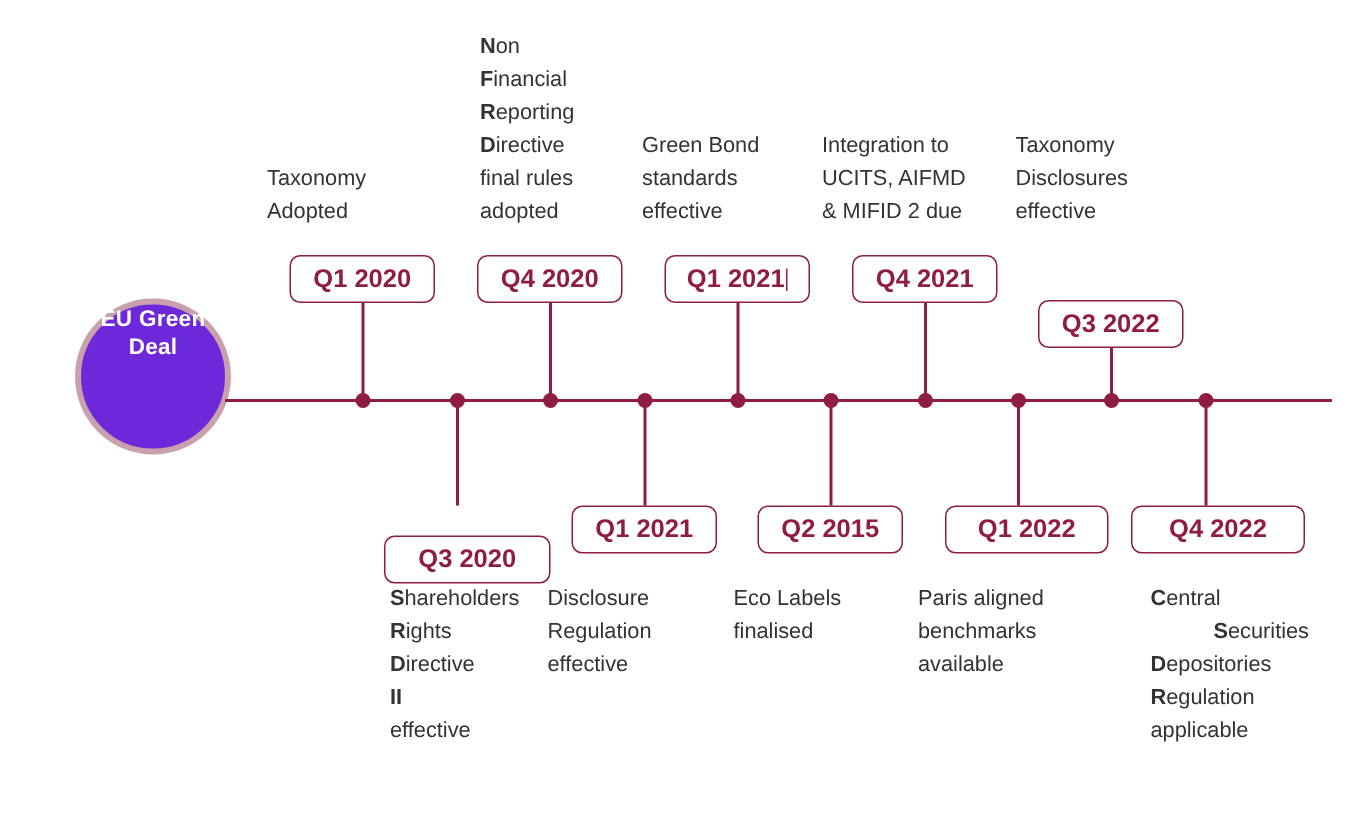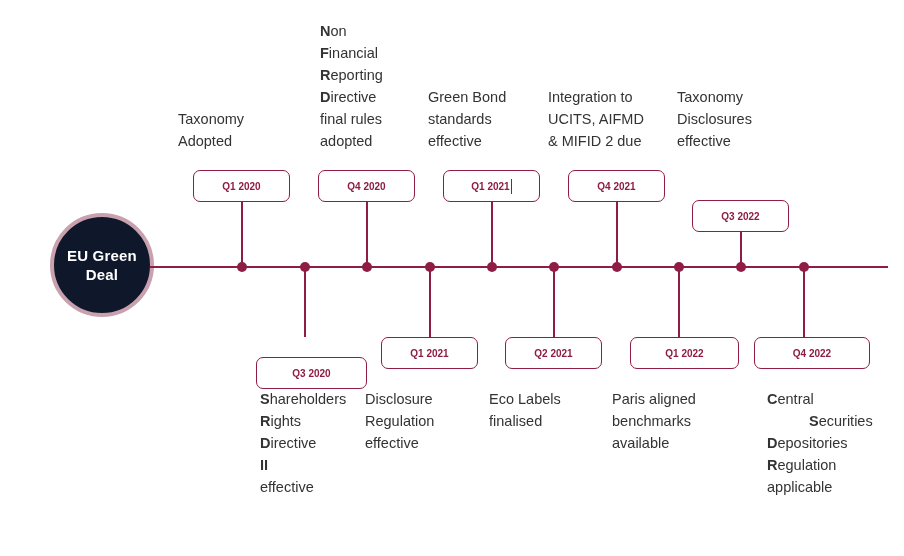--- a/index.html
+++ b/index.html
@@ -16,29 +16,29 @@
   #canvas {
     position: relative;
     width: 904px;
     height: 556px;
   }
 
   
   .hub {
     position: absolute;
     left: 50px;
-    top: 213px;
+    top: 199px;
     width: 104px;
     height: 104px;
     border-radius: 50%;
-    background: #0f172a;
+    background: #6d28d9;
     border: 4px solid #c9a0ae;
     box-sizing: border-box;
     display: flex;
-    align-items: center;
+    align-items: flex-start;
     justify-content: center;
   }
   .hub-label {
     color: #ffffff;
     font-weight: bold;
     font-size: 15px;
     line-height: 19px;
     text-align: center;
     letter-spacing: 0.2px;
   }
@@ -85,21 +85,21 @@
     position: absolute;
     height: 32px;
     border: 1.6px solid #8e1c44;
     border-radius: 7px;
     background: #ffffff;
     box-sizing: border-box;
     display: flex;
     align-items: center;
     justify-content: center;
     color: #8e1c44;
-    font-size: 10px;
+    font-size: 17px;
     font-weight: bold;
     white-space: nowrap;
   }
   .pill.caret::after {
     content: "";
     display: inline-block;
     width: 1px;
     height: 15px;
     background: #8e1c44;
     margin-left: 1px;
@@ -182,21 +182,21 @@
   <div class="caption center" style="left:548px; top:86px; width:138px;">Integration to
 UCITS, AIFMD
 &amp; MIFID 2 due</div>
 
   <div class="caption center" style="left:677px; top:86px; width:128px;">Taxonomy
 Disclosures
 effective</div>
 
   <div class="pill" style="left:256px; top:357px; width:111px;">Q3 2020</div>
   <div class="pill" style="left:381px; top:337px; width:97px;">Q1 2021</div>
-  <div class="pill" style="left:505px; top:337px; width:97px;">Q2 2021</div>
+  <div class="pill" style="left:505px; top:337px; width:97px;">Q2 2015</div>
   <div class="pill" style="left:630px; top:337px; width:109px;">Q1 2022</div>
   <div class="pill" style="left:754px; top:337px; width:116px;">Q4 2022</div>
 
   <div class="caption left" style="left:260px; top:388px; width:140px;"><span><b>S</b>hareholders</span></div>
   <div class="caption left" style="left:260px; top:410px; width:140px;"><span><b>R</b>ights</span></div>
   <div class="caption left" style="left:260px; top:432px; width:140px;"><span><b>D</b>irective</span></div>
   <div class="caption left" style="left:260px; top:454px; width:140px;"><span><b>II</b></span></div>
   <div class="caption left" style="left:260px; top:476px; width:140px;"><span>effective</span></div>
 
   <div class="caption center" style="left:365px; top:388px; width:128px;">Disclosure

